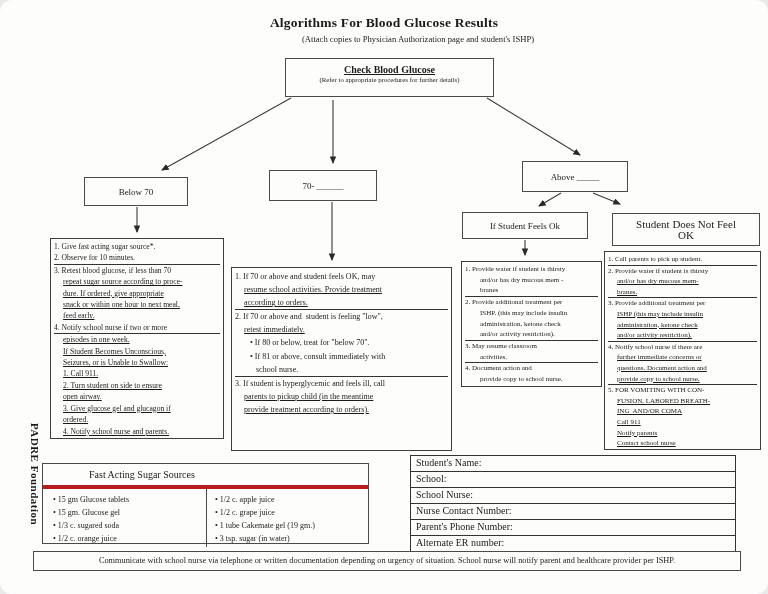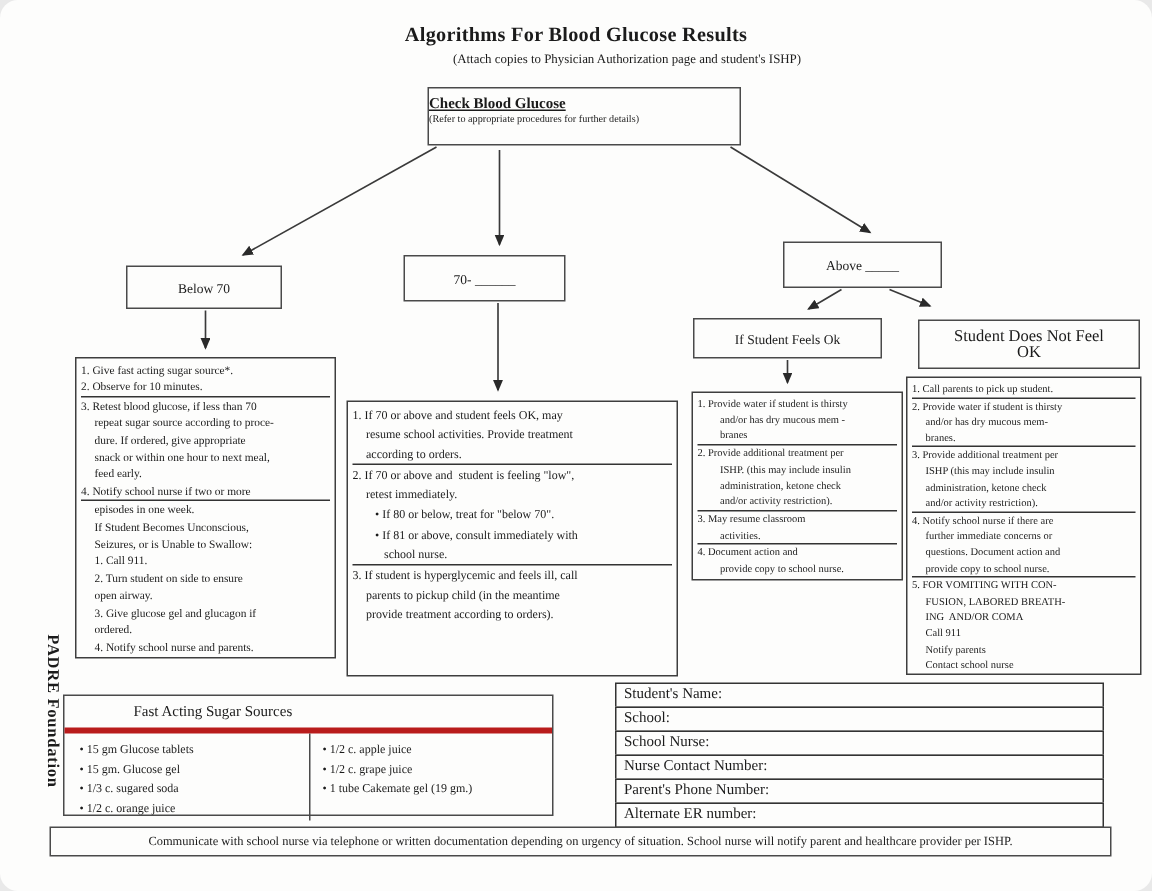--- a/index.html
+++ b/index.html
@@ -5,42 +5,42 @@
   html,body{margin:0;padding:0;background:#e9e9e9;}
   .page{
     position:relative;width:768px;height:594px;background:#fdfdfc;
     font-family:"Liberation Serif","DejaVu Serif",serif;color:#1b1b1b;
     overflow:hidden;margin:0 auto;border-radius:12px;
   }
   .abs{position:absolute;}
   .title{top:15px;left:0;width:768px;text-align:center;font-size:13.5px;font-weight:bold;letter-spacing:.2px;}
   .subtitle{top:34px;left:0;width:768px;text-align:center;font-size:8.6px;padding-left:34px;}
   .box{border:1px solid #4a4a4a;background:#fdfdfc;box-sizing:border-box;}
-  .root{left:285px;top:58px;width:209px;height:39px;}
+  .root{left:285px;top:58px;width:209px;height:39px;text-align:center;}
   .root-title{font-size:10px;font-weight:bold;text-decoration:underline;margin-top:5px;}
   .root-note{font-size:6.8px;margin-top:1px;}
   .photo{left:642px;top:62px;width:120px;height:123px;text-align:center;font-size:11px;letter-spacing:.3px;}
   .photo-inner{width:72px;margin:38px auto 0;line-height:15px;}
   .branch{display:flex;align-items:center;justify-content:center;text-align:center;font-size:9px;}
   .b-below{left:84px;top:177px;width:104px;height:29px;}
   .b-mid{left:269px;top:170px;width:108px;height:31px;}
   .b-above{left:522px;top:161px;width:106px;height:31px;}
   .b-feelsok{left:462px;top:212px;width:126px;height:27px;}
   .b-notok{left:612px;top:213px;width:148px;height:33px;font-size:11px;line-height:11px;}
   .detail{border:1px solid #3e3e3e;background:#fdfdfc;box-sizing:border-box;padding:2px 3px;}
   .detail .ln{white-space:pre;}
   .d-left{left:50px;top:238px;width:174px;height:201px;font-size:7.6px;}
   .d-left .ln{line-height:11.4px;}
   .d-mid{left:231px;top:267px;width:221px;height:184px;font-size:8px;}
   .d-mid .ln{line-height:13.1px;}
   .d-feelsok{left:461px;top:261px;width:141px;height:126px;font-size:7px;}
   .d-feelsok .ln{line-height:10.7px;}
   .d-notok{left:604px;top:251px;width:157px;height:199px;font-size:7px;}
   .d-notok .ln{line-height:10.6px;}
-  .i1{padding-left:9px;}.i2{padding-left:15px;}.i3{padding-left:21px;}
+  .i1{padding-left:9px;text-decoration:underline;}.i2{padding-left:15px;}.i3{padding-left:21px;}
   .bb{border-bottom:1px solid #333;}
   .sugar{left:42px;top:463px;width:327px;height:81px;border:1px solid #4a4a4a;box-sizing:border-box;}
   .sugar-header{height:21px;line-height:21px;border-bottom:4px solid #b91c1c;font-size:10px;padding-left:46px;}
   .sugar-body{display:flex;height:58px;}
   .sugar-col{font-size:8px;padding:4px 0 0 10px;box-sizing:border-box;}
   .sugar-col .ln{line-height:13px;white-space:pre;}
   .sugar-left{width:164px;border-right:1px solid #4a4a4a;}
   .sugar-right{flex:1;padding-left:8px;}
   .fields{left:410px;top:456px;width:326px;}
   .fields .ln{height:15px;line-height:14px;border:1px solid #333;margin-top:-1px;padding-left:5px;font-size:10px;background:#fdfdfc;}
@@ -163,20 +163,21 @@
       <div class="sugar-col sugar-left">
           <div class="ln">• 15 gm Glucose tablets</div>
           <div class="ln">• 15 gm. Glucose gel</div>
           <div class="ln">• 1/3 c. sugared soda</div>
           <div class="ln">• 1/2 c. orange juice</div>
         </div>
       <div class="sugar-col sugar-right">
           <div class="ln">• 1/2 c. apple juice</div>
           <div class="ln">• 1/2 c. grape juice</div>
           <div class="ln">• 1 tube Cakemate gel (19 gm.)</div>
+          <div class="ln">• 3 tsp. sugar (in water)</div>
         </div>
     </div>
   </div>
 
   <div class="abs fields">
       <div class="ln">Student's Name:</div>
       <div class="ln">School:</div>
       <div class="ln">School Nurse:</div>
       <div class="ln">Nurse Contact Number:</div>
       <div class="ln">Parent's Phone Number:</div>

